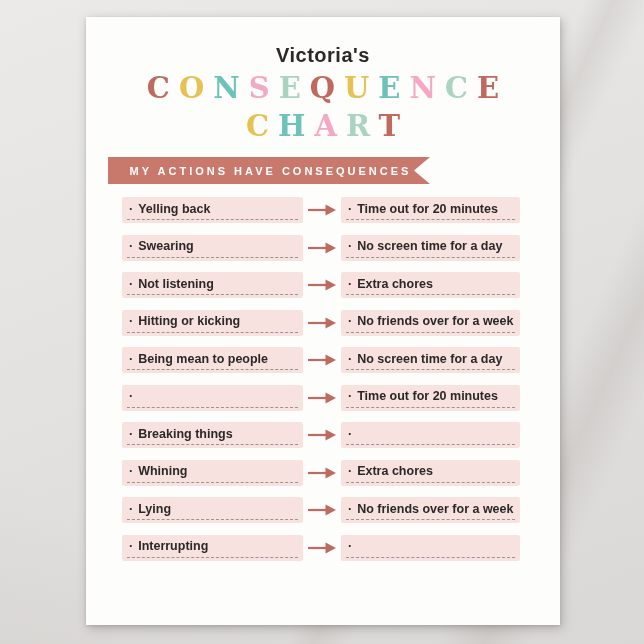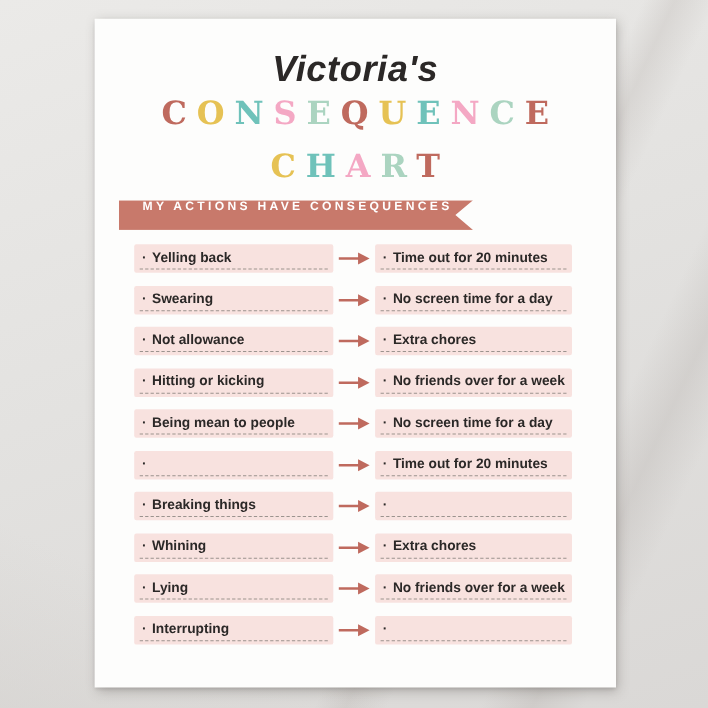--- a/index.html
+++ b/index.html
@@ -19,34 +19,34 @@
       linear-gradient(160deg, #ebeae8 0%, #e3e2e0 45%, #dad8d6 100%);
     position:relative;
   }
   .page{
     position:absolute; left:86px; top:17px; width:474px; height:608px;
     background:var(--page-bg);
     box-shadow:2px 3px 10px rgba(100,95,90,0.38), 0 1px 3px rgba(0,0,0,0.12);
   }
   .owner{
     margin-top:27px; text-align:center;
-    font-size:33px; font-weight:bold; color:var(--ink); letter-spacing:0.5px;font-style:italic;
+    font-size:20px; font-weight:bold; color:var(--ink); letter-spacing:0.5px;
   }
   .title-line{
     font-family:"DejaVu Serif", serif; font-weight:bold;
     font-size:29px; line-height:33px; letter-spacing:9px; padding-left:9px;
     text-align:center;
   }
   .title-line.first{margin-top:5px;}
-  .title-line.second{margin-top:15px;}
+  .title-line.second{margin-top:5px;}
   .banner{
     margin:14px 0 0 22px; width:322px; height:27px;
     background:var(--banner-bg);
     clip-path:polygon(0 0, 100% 0, calc(100% - 16px) 50%, 100% 100%, 0 100%);
-    display:flex; justify-content:center;
+    display:flex; align-items:center; justify-content:center;
     color:#fff; font-size:11px; font-weight:bold; letter-spacing:3px; text-indent:3px;
   }
   .cols-header{
     margin:24px 40px 0 36px;
     display:grid; grid-template-columns:181px 38px 1fr;
     font-size:13.5px; font-weight:bold; color:var(--ink);
   }
   .cols-header .right{grid-column:3;}
   .rows{margin:13px 40px 0 36px;}
   .row{
@@ -109,21 +109,21 @@
     </div>
     <div class="cell">
       <span class="bullet">·</span>
       <span>No screen time for a day</span>
     </div>
   </div>
 
   <div class="row">
     <div class="cell">
       <span class="bullet">·</span>
-      <span>Not allowance</span>
+      <span>Not listening</span>
     </div>
     <div class="arrow-wrap">
       <svg width="30" height="14" viewBox="0 0 30 14">
         <line x1="1" y1="7" x2="20" y2="7" stroke="currentColor" stroke-width="2.2"></line>
         <polygon points="18.5,1.5 29,7 18.5,12.5" fill="currentColor"></polygon>
       </svg>
     </div>
     <div class="cell">
       <span class="bullet">·</span>
       <span>Extra chores</span>

